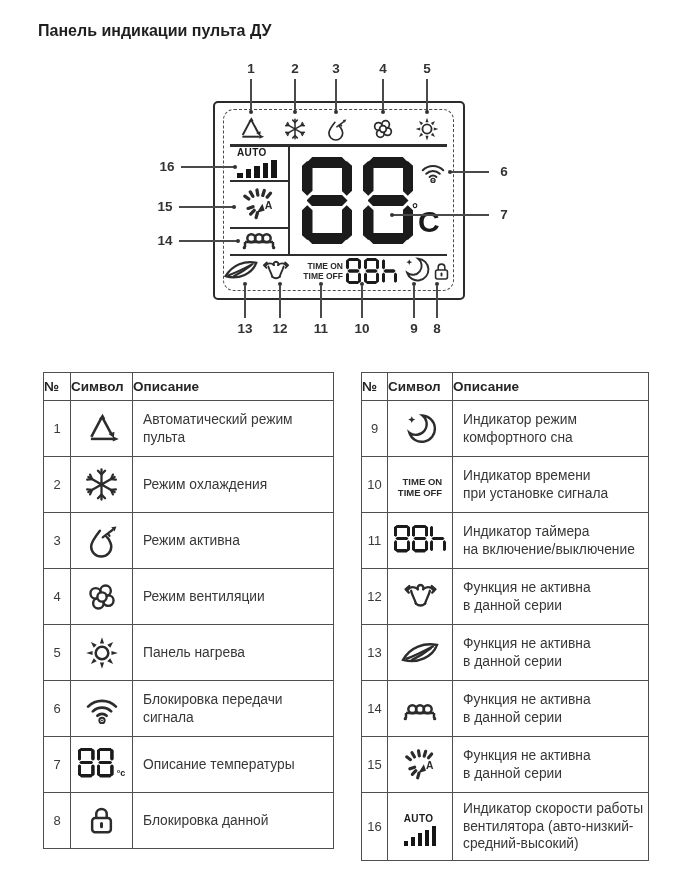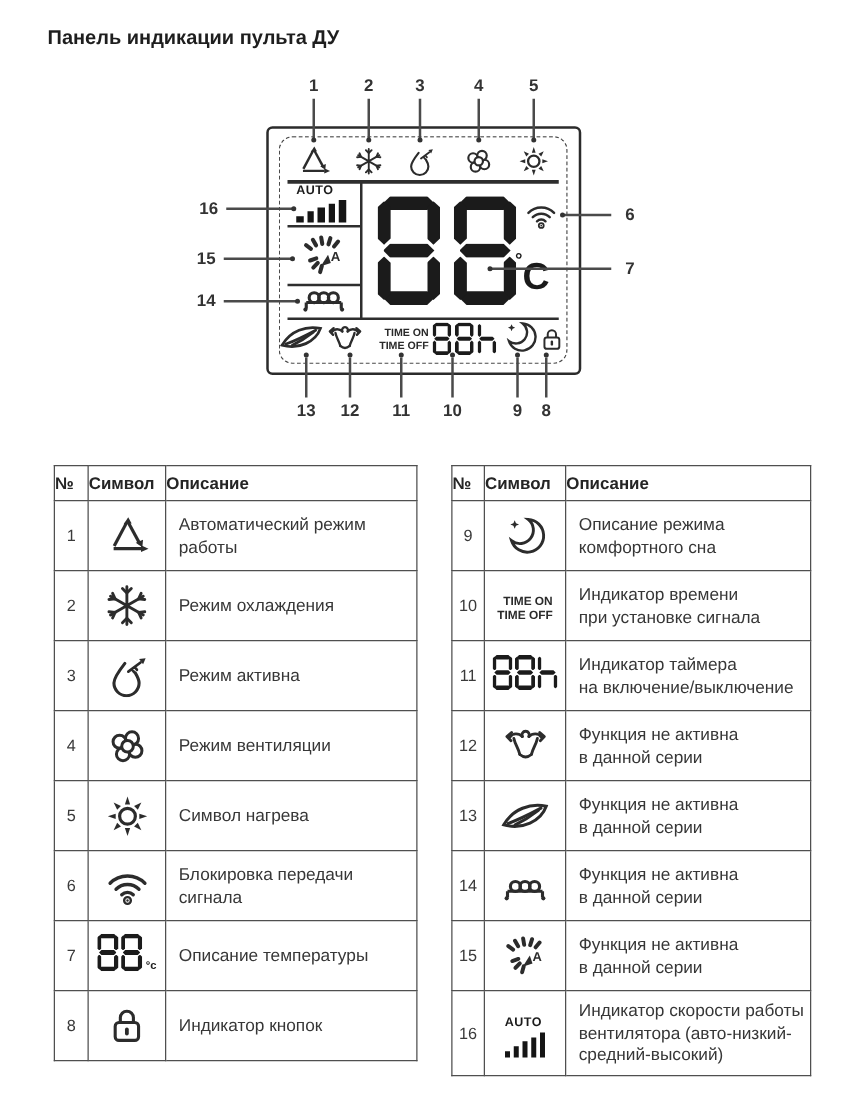--- a/index.html
+++ b/index.html
@@ -385,21 +385,21 @@
       <th class="h-desc">Описание</th>
     </tr>
     <tr class="r">
       <td class="c-num">1</td>
       <td class="c-sym">
             <svg width="36" height="36" style="color:#2c2c2c">
               <use href="#i-auto"></use>
             </svg>
           </td>
       <td class="c-desc">Автоматический режим
-работы</td>
+пульта</td>
     </tr>
     <tr class="r">
       <td class="c-num">2</td>
       <td class="c-sym">
             <svg width="37" height="37" style="color:#2c2c2c">
               <use href="#i-snow"></use>
             </svg>
           </td>
       <td class="c-desc">Режим охлаждения</td>
     </tr>
@@ -421,21 +421,21 @@
           </td>
       <td class="c-desc">Режим вентиляции</td>
     </tr>
     <tr class="r">
       <td class="c-num">5</td>
       <td class="c-sym">
             <svg width="36" height="36" style="color:#2c2c2c">
               <use href="#i-sun"></use>
             </svg>
           </td>
-      <td class="c-desc">Символ нагрева</td>
+      <td class="c-desc">Панель нагрева</td>
     </tr>
     <tr class="r">
       <td class="c-num">6</td>
       <td class="c-sym">
             <svg width="38" height="38" style="color:#2c2c2c">
               <use href="#i-wifi"></use>
             </svg>
           </td>
       <td class="c-desc">Блокировка передачи сигнала</td>
     </tr>
@@ -466,21 +466,21 @@
       </td>
       <td class="c-desc">Описание температуры</td>
     </tr>
     <tr class="r">
       <td class="c-num">8</td>
       <td class="c-sym">
             <svg width="33" height="33" style="color:#2c2c2c">
               <use href="#i-lock"></use>
             </svg>
           </td>
-      <td class="c-desc">Индикатор кнопок</td>
+      <td class="c-desc">Блокировка данной</td>
     </tr>
   </tbody>
     </table>
 
   <table class="sym" style="left:361px;top:372px;width:287px">
     <colgroup>
         <col style="width:26px">
         <col style="width:65px">
         <col style="width:196px">
       </colgroup>
@@ -490,21 +490,21 @@
       <th class="h-num">Символ</th>
       <th class="h-desc">Описание</th>
     </tr>
     <tr class="r">
       <td class="c-num">9</td>
       <td class="c-sym">
             <svg width="35" height="35" style="color:#2c2c2c">
               <use href="#i-moon"></use>
             </svg>
           </td>
-      <td class="c-desc">Описание режима
+      <td class="c-desc">Индикатор режим
 комфортного сна</td>
     </tr>
     <tr class="r">
       <td class="c-num">10</td>
       <td class="c-sym">
         <div class="timeblock tbl">
           <span>TIME ON</span>
           <span>TIME OFF</span>
         </div>
       </td>

